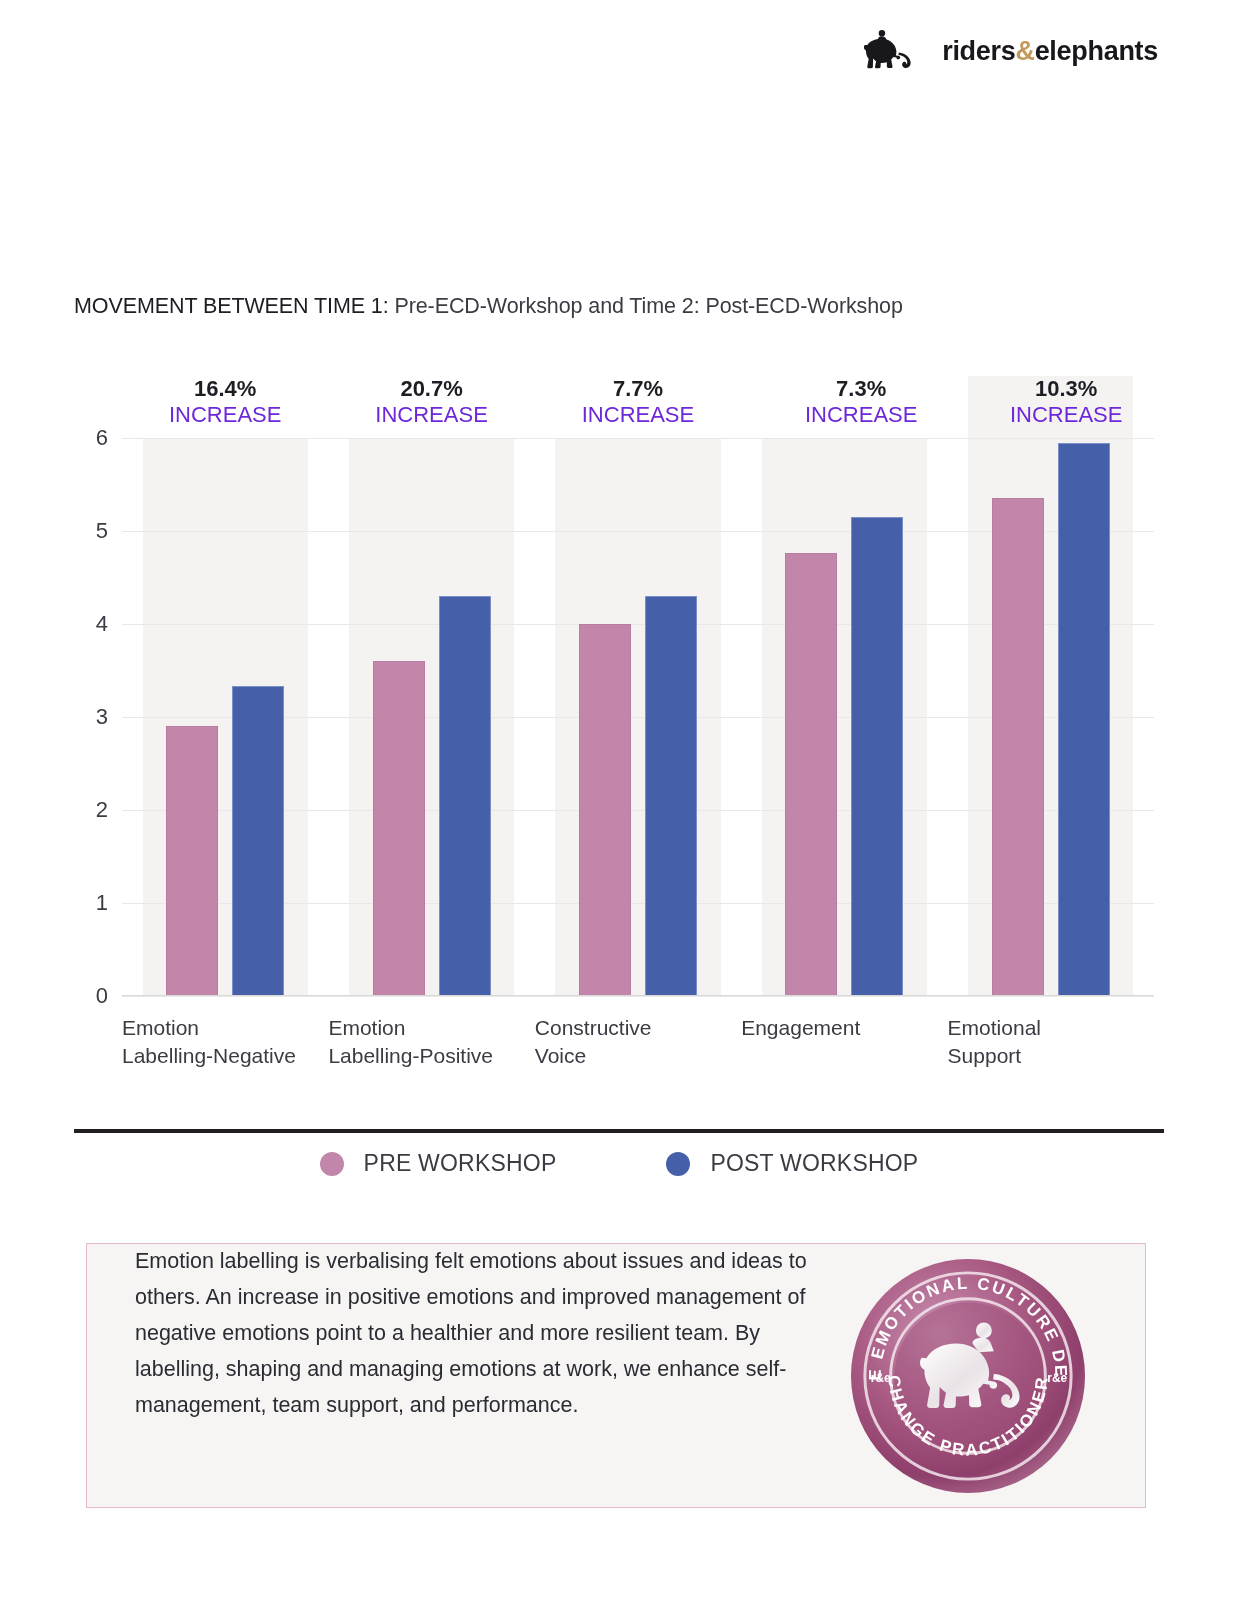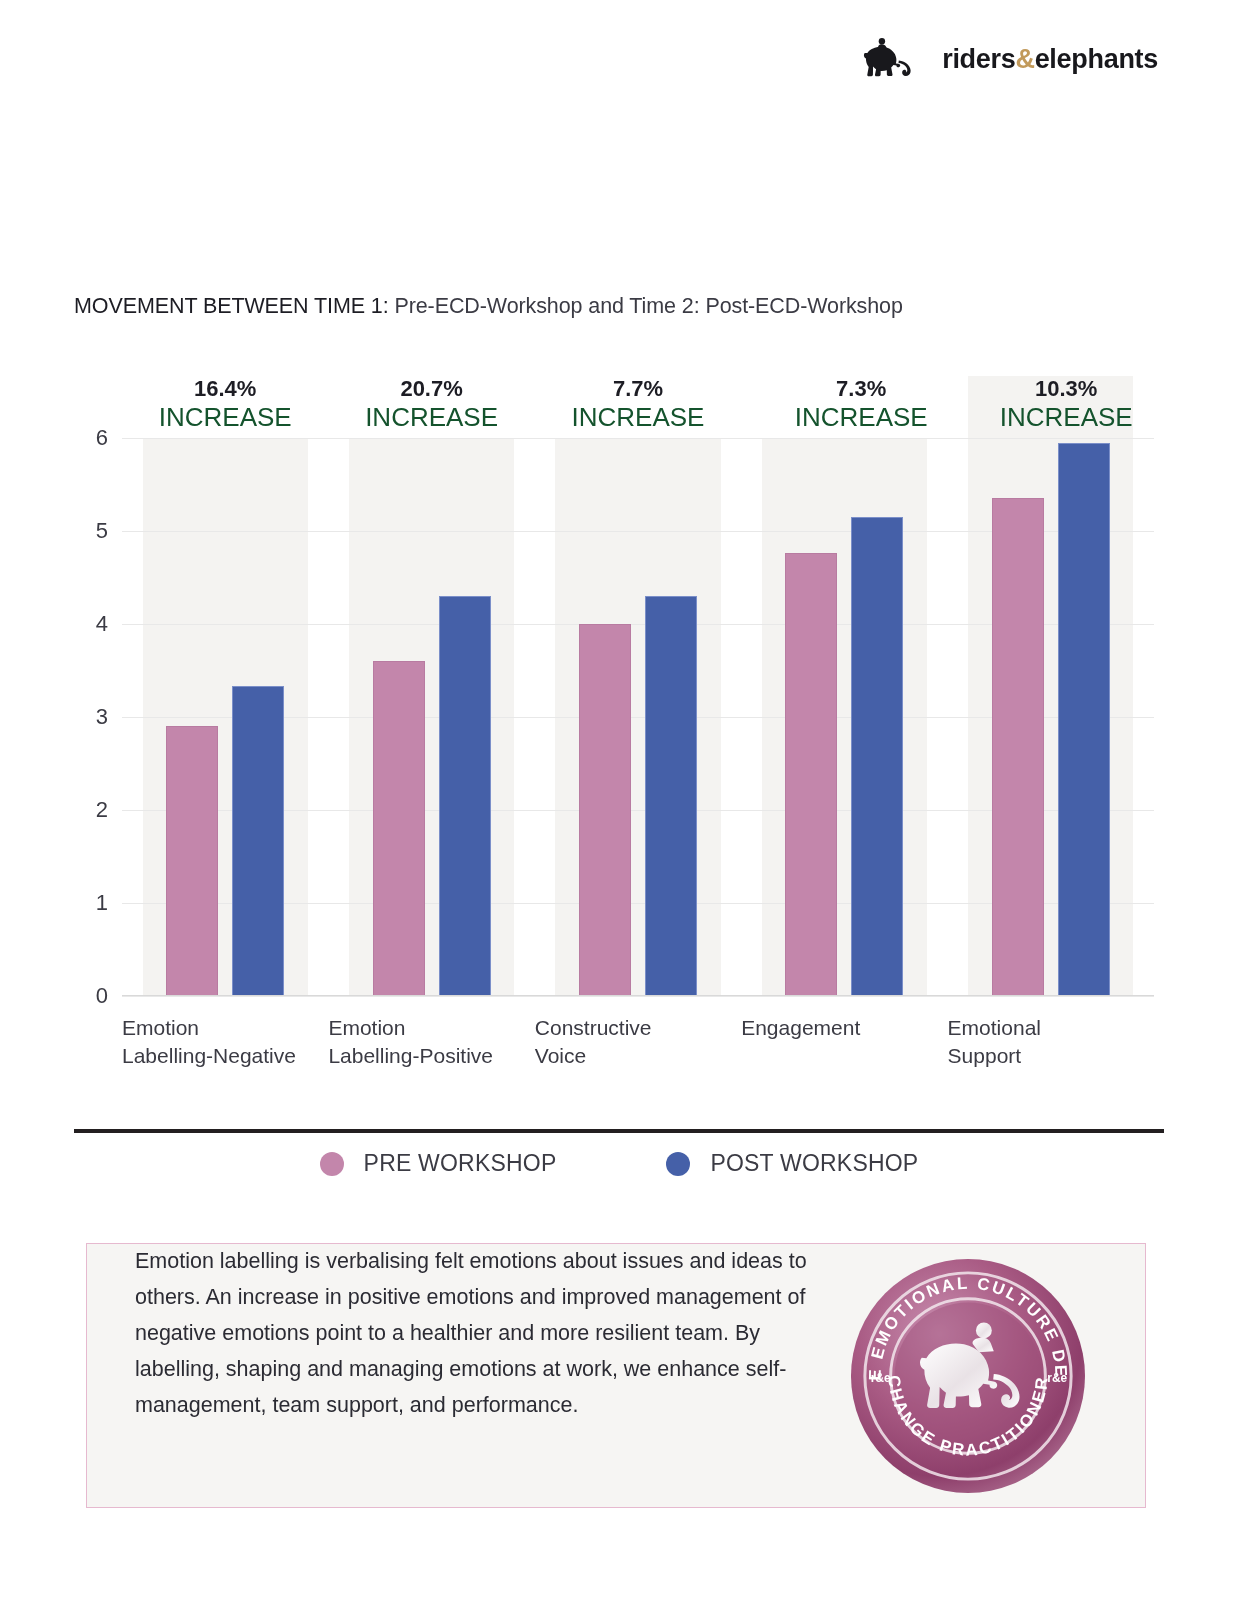--- a/index.html
+++ b/index.html
@@ -6,21 +6,21 @@
   html, body {
     width: 1244px; height: 1608px;
     background: #ffffff;
     font-family: "Liberation Sans", sans-serif;
     color: #2b2b33;
     overflow: hidden;
   }
   .page { position: relative; width: 1244px; height: 1608px; background:#fff; }
 
   
-  .logo { position:absolute; top:36px; right:86px; display:flex; align-items:center; gap:24px; }
+  .logo { position:absolute; top:28px; right:86px; display:flex; align-items:center; gap:24px; }
   .logo-mark { width:60px; height:46px; display:block; }
   .logo-text { font-size:27px; font-weight:bold; letter-spacing:-0.3px; color:#18181c; white-space:nowrap; }
   .logo-text .amp { color:#c29a5b; }
 
   
   .chart-title {
     position:absolute; left:74px; top:294px;
     font-size:21.5px; color:#3b3b44; letter-spacing:-0.1px; white-space:nowrap;
   }
   .chart-title .b { font-weight:normal; color:#1d1d24; }
@@ -54,21 +54,21 @@
   .bar.post { background:#4560a8; border-color:#7b8fc9; }
 
   .axis-base { position:absolute; left:0; right:0; bottom:0; height:1px; background:#d9d9d9; }
 
   
   .callout {
     position:absolute; top:0; text-align:center;
     line-height:1.18;
   }
   .callout .pct { font-size:22px; font-weight:bold; color:#1d1d24; display:block; }
-  .callout .word { font-size:26px; color:#14532d; display:block; }
+  .callout .word { font-size:22px; color:#6d28d9; display:block; }
 
   
   .xlabel {
     position:absolute; text-align:left;
     font-size:21px; color:#3b3b44; line-height:1.33;
   }
 
   
   .legend-rule { position:absolute; left:74px; top:1129px; width:1090px; height:4px; background:#231f20; }
   .legend { position:absolute; left:74px; top:1150px; width:1090px; display:flex; justify-content:center; align-items:center; gap:110px; }

